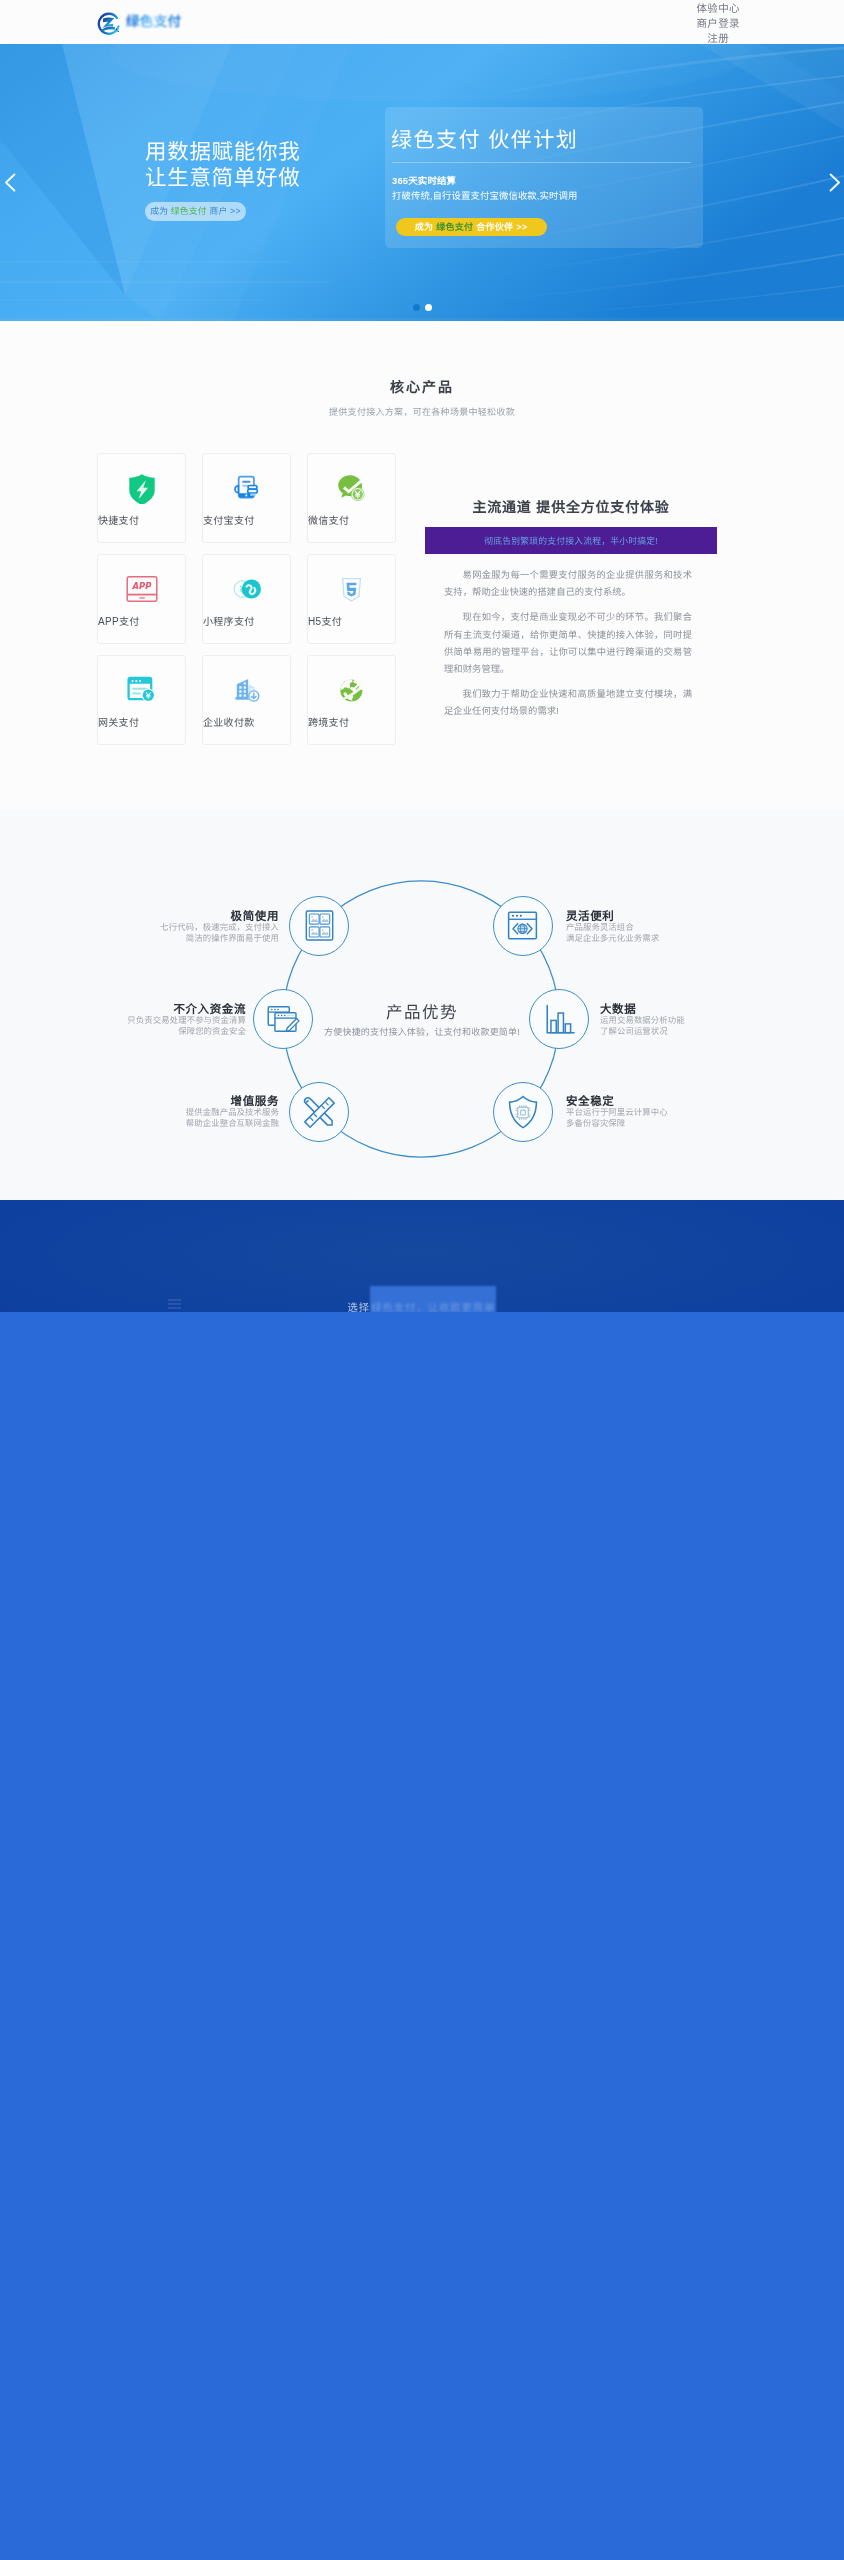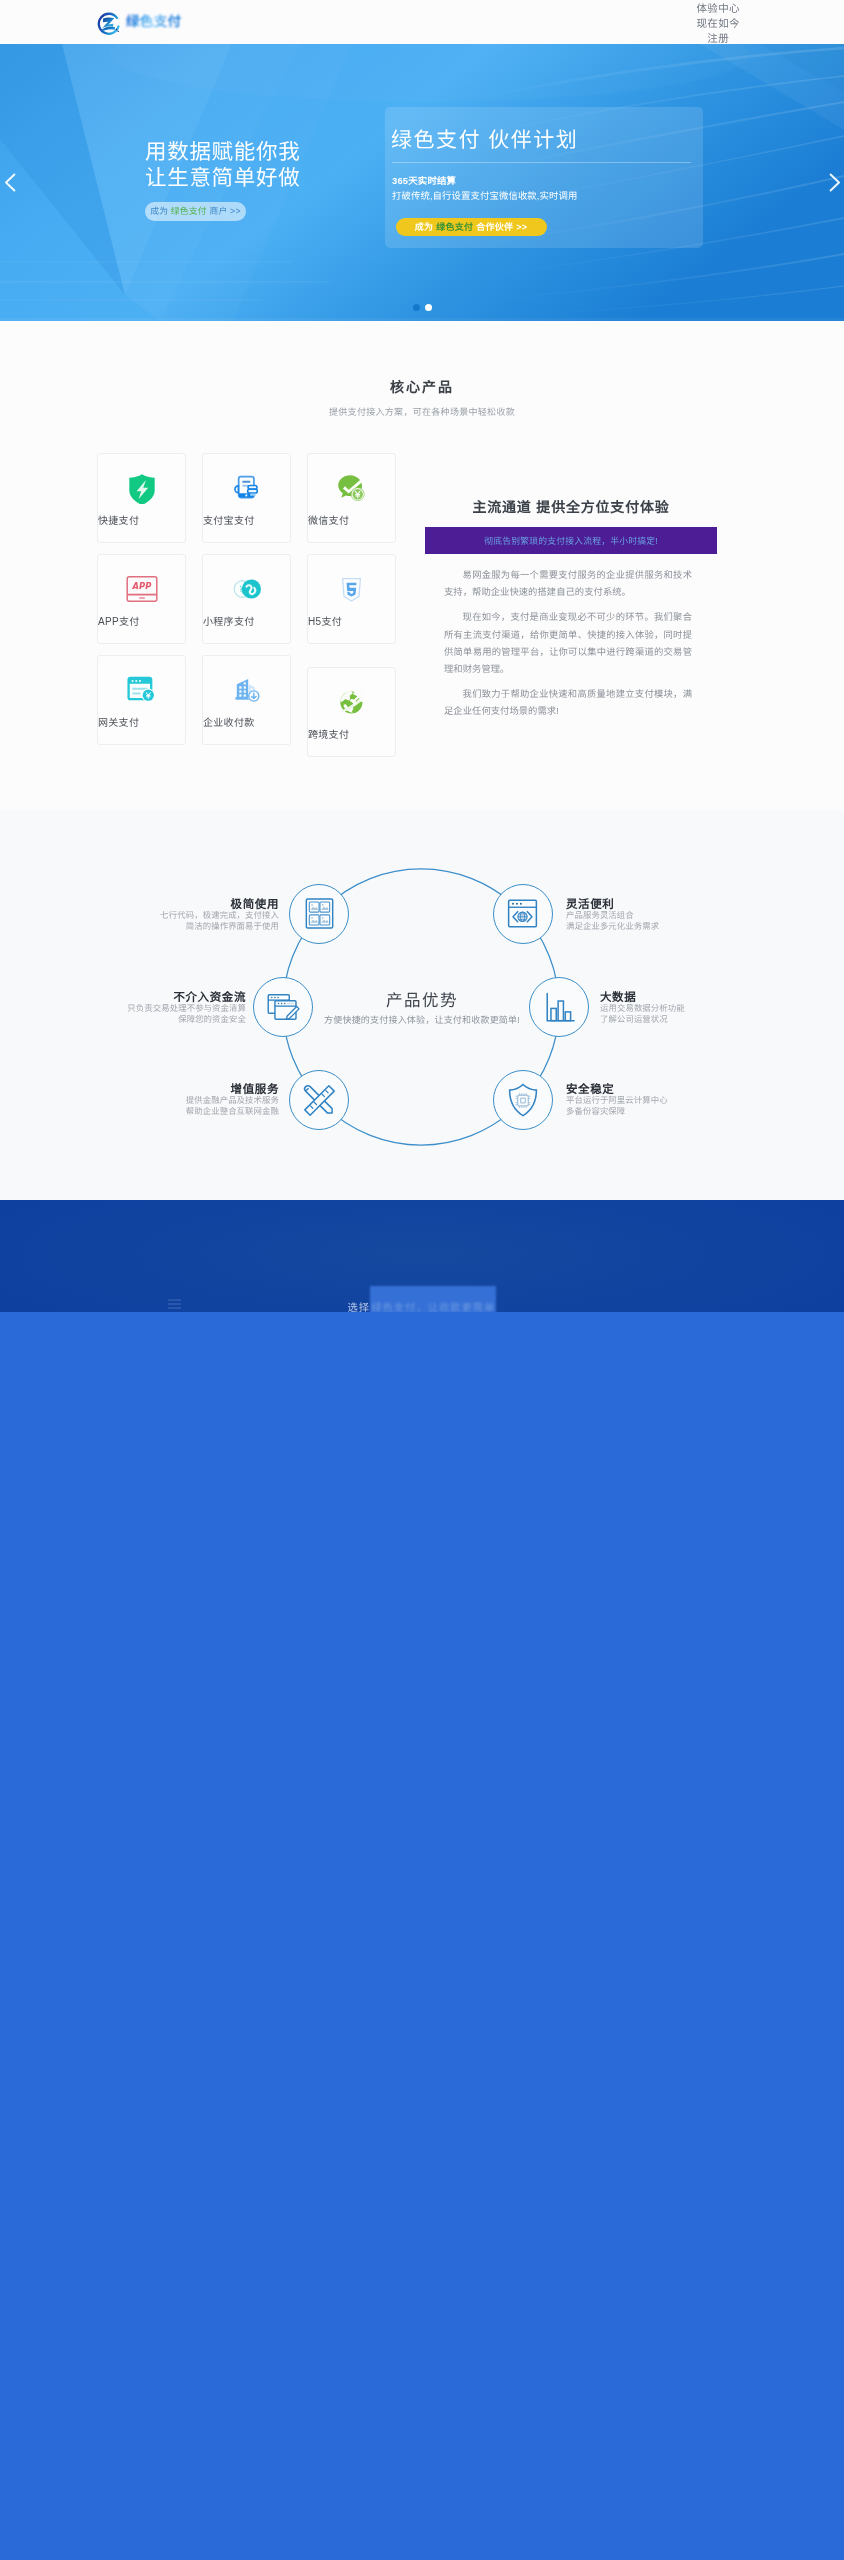--- a/index.html
+++ b/index.html
@@ -57,21 +57,21 @@
 .pcard .lb{position:absolute;left:0;right:0;top:58px;text-align:left;font-size:10px;color:#4a4f55;letter-spacing:.3px;}
 .panel{position:absolute;left:425px;top:177px;width:292px;}
 .panel .pt{font-size:14px;color:#3b4149;font-weight:bold;text-align:center;letter-spacing:.8px;line-height:18px;}
 .panel .hl{position:absolute;left:0;top:29px;width:292px;height:27px;background:#4c1d95;display:flex;align-items:center;justify-content:center;
   font-size:8.8px;color:#6aa1e2;letter-spacing:.2px;}
 .panel .ptxt{position:absolute;left:19px;top:69px;width:248px;}
 .panel p{font-size:9.3px;line-height:17.2px;color:#8c9198;text-indent:2em;text-align:justify;letter-spacing:.05px;margin-bottom:8px;}
 
 
 .adv{background:#f8f9fb;height:390px;position:relative;overflow:hidden;}
-.advStage{position:absolute;left:0;top:0;width:673px;height:390px;padding-left:24px;}
+.advStage{position:absolute;left:0;top:12px;width:673px;height:390px;padding-left:24px;}
 .advRing{position:absolute;left:282px;top:60px;}
 .bubble{position:absolute;width:60px;height:60px;border-radius:50%;background:#fafbfc;
   border:1.25px solid #3b8ec9;display:flex;align-items:center;justify-content:center;}
 .advTxt{position:absolute;width:195px;}
 .advTxt .t{font-size:11.5px;font-weight:bold;color:#2b3039;letter-spacing:.6px;line-height:12px;}
 .advTxt .l{font-size:8.4px;color:#a1a6ad;line-height:11.3px;letter-spacing:.1px;}
 .advTxt .l:first-of-type{margin-top:8px;}
 .advTxt.r{text-align:right;}
 .advTxt.l{text-align:left;}
 .advCenter{position:absolute;left:297px;top:180px;width:250px;text-align:center;}
@@ -111,21 +111,21 @@
       <path fill="none" stroke="url(#lg1)" stroke-width="4.4" stroke-linecap="round" d="M38.2 13.2a19.2 19.2 0 1 0 3.0 16.3"></path>
       <path fill="url(#lg2)" d="M11.8 14.2c6.4-2.2 14.6-2.4 21.4-.3L22.0 25.9l9.6-1.3-1.3 5.4c-6.8-1.0-13.8-.3-20.0 2.4L21.2 20.7l-10.0 1.1z"></path>
       <path fill="url(#lg2)" d="M9.8 35.0c6.9-4.4 16.6-5.8 25.0-3.7l-1.1 5.1c-7.7-1.9-16.4-.8-23.2 2.4z"></path>
       <path fill="#143f8e" d="M37.1 33.4l2.3 1.6-1.6 2.3-2.3-1.6z"></path>
       <path fill="#143f8e" d="M40.3 37.6l2.0 1.4-1.4 2.0-2.0-1.4z"></path>
     </svg>
     <span class="logoWord">绿色支付</span>
   </a>
   <nav class="nav">
     <a href="#">体验中心</a>
-    <a href="#">现在如今</a>
+    <a href="#">商户登录</a>
     <a href="#">注册</a>
   </nav>
 </div>
 <div class="hero">
   <div class="heroBg">
     <svg width="844" height="277" viewBox="0 0 844 277" preserveAspectRatio="none">
       <defs>
         <linearGradient id="hg" x1="0" y1="0" x2="1" y2="0.42">
           <stop offset="0" stop-color="#3a9ee8"></stop>
               <stop offset=".26" stop-color="#46abf2"></stop>
@@ -325,21 +325,21 @@
 <rect x="12.6" y="8.2" width="2.4" height="2.4" rx=".45"></rect>
 <rect x="19.6" y="14.2" width="2.4" height="2.4" rx=".45"></rect>
               </g>
 <circle cx="22.8" cy="22.0" r="6.0" fill="#fafcff"></circle>
 <circle cx="22.8" cy="22.0" r="5.1" fill="none" stroke="#6db3ef" stroke-width="1.35"></circle>
 <path fill="none" stroke="#6db3ef" stroke-width="1.45" stroke-linecap="round" stroke-linejoin="round" d="M22.8 19.2v5.4M20.6 22.4l2.2 2.2 2.2-2.2"></path>
 </svg>
           </div>
       <div class="lb">企业收付款</div>
     </div>
-    <div class="pcard" style="left:210px;top:214px">
+    <div class="pcard" style="left:210px;top:202px">
       <div class="ic">
             <svg width="32" height="32" viewBox="0 0 32 32">
 <circle cx="15.4" cy="16.4" r="11.0" fill="#76bf3f"></circle>
 <path fill="#fbfcfa" d="M4.5 15.4c1.5 1.2 2.8-.4 3.8-1.6 1.0-1.2 2.4-.5 3.3.3.95.85 2.3.15 2.55-1.1.3-1.4-.8-2.5-.2-3.6.6-1.1 2.2-.6 2.6-1.9.35-1.1-.6-1.85-1.65-2.35C9.4 5.7 5.0 9.8 4.5 15.4z"></path>
 <path fill="#fbfcfa" d="M16.1 27.3c-.55-1.6.5-3.0 1.1-4.3.45-1.1-.6-2.1-1.75-2.2-1.2-.1-2.5.9-3.55.3-1.05-.6-.95-2.1-1.95-2.6-.85-.45-1.9.1-2.6.95 1.5 4.0 5.2 6.9 9.6 7.1z"></path>
 <path fill="#eef4e9" d="M4.9 24.4C10.6 22.9 19.3 17.1 25.5 10.5l2.2 2.2C21.5 19.3 12.0 24.8 6.4 26.0z"></path>
 <path fill="#fbfcfa" d="M30.2 4.6c-1.05-1.05-2.45-.7-3.5.35l-2.4 2.4-4.7-1.5c-.45-.15-.85 0-1.2.35l-.9.9c-.45.45-.35 1.05.2 1.3l3.7 1.85-3.3 3.3-2.35-.45c-.4-.1-.7.05-.95.3l-.7.7c-.4.4-.3.9.15 1.15l2.3 1.4 1.4 2.3c.25.45.75.55 1.15.15l.7-.7c.25-.25.4-.55.3-.95l-.45-2.35 3.3-3.3 1.85 3.7c.25.55.85.65 1.3.2l.9-.9c.35-.35.5-.75.35-1.2l-1.5-4.7 2.4-2.4c1.05-1.05 1.4-2.45.35-3.5z"></path>
 </svg>
           </div>
       <div class="lb">跨境支付</div>

